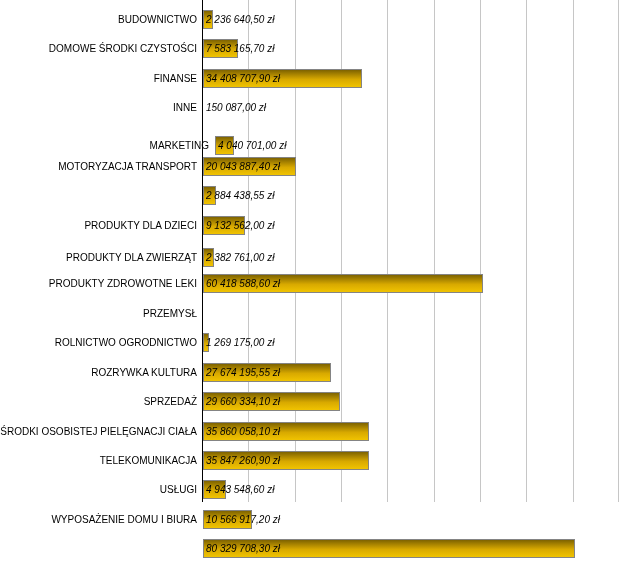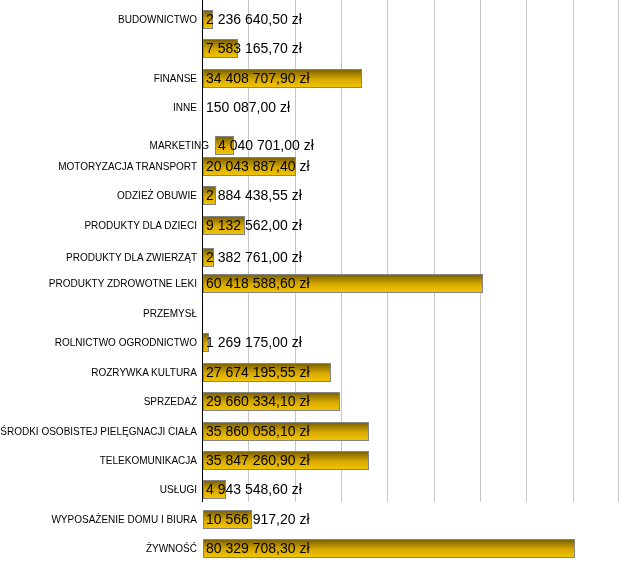--- a/index.html
+++ b/index.html
@@ -64,25 +64,26 @@
     background: linear-gradient(to bottom,
       var(--bar-top, #7e6300) 0%,
       var(--bar-mid, #d8a900) 55%,
       var(--bar-bottom, #f0c301) 100%);
     z-index: 3;
   }
   .value-label {
     position: absolute;
     left: 206px;
     top: 5px;
-    font-size: 14px;
+    font-size: 10px;
     line-height: 19px;
     color: var(--text, #000000);
     white-space: nowrap;
     z-index: 4;
+    font-style: italic;
   }
 </style>
 </head>
 <body>
 
 <div class="chart">
   <div class="grid-layer">
       <div class="gridline" style="left: 248px;"></div>
       <div class="gridline" style="left: 295px;"></div>
       <div class="gridline" style="left: 341px;"></div>
@@ -94,20 +95,21 @@
       <div class="gridline" style="left: 618px;"></div>
     </div>
   <div class="axis-line"></div>
   <div class="rows-layer">
       <div class="row" style="top: 4.7px;">
         <div class="cat-label">BUDOWNICTWO</div>
         <div class="bar" style="width: 10.4px;"></div>
         <span class="value-label">2 236 640,50 zł</span>
       </div>
       <div class="row" style="top: 34.12px;">
+        <div class="cat-label">DOMOWE ŚRODKI CZYSTOŚCI</div>
         <div class="bar" style="width: 35.1px;"></div>
         <span class="value-label">7 583 165,70 zł</span>
       </div>
       <div class="row" style="top: 63.54px; padding-left: 6px;">
         <div class="cat-label">FINANSE</div>
         <div class="bar" style="width: 159.4px;"></div>
         <span class="value-label">34 408 707,90 zł</span>
       </div>
       <div class="row" style="top: 92.96px;">
         <div class="cat-label">INNE</div>
@@ -117,21 +119,20 @@
         <div class="cat-label">MARKETING</div>
         <div class="bar" style="width: 18.7px;"></div>
         <span class="value-label">4 040 701,00 zł</span>
       </div>
       <div class="row" style="top: 151.8px;">
         <div class="cat-label">MOTORYZACJA TRANSPORT</div>
         <div class="bar" style="width: 92.9px;"></div>
         <span class="value-label">20 043 887,40 zł</span>
       </div>
       <div class="row" style="top: 181.22px;">
-        <div class="cat-label">ODZIEŻ OBUWIE</div>
         <div class="bar" style="width: 13.4px;"></div>
         <span class="value-label">2 884 438,55 zł</span>
       </div>
       <div class="row" style="top: 210.64px;">
         <div class="cat-label">PRODUKTY DLA DZIECI</div>
         <div class="bar" style="width: 42.3px;"></div>
         <span class="value-label">9 132 562,00 zł</span>
       </div>
       <div class="row" style="top: 243px; padding-left: 15px;">
         <div class="cat-label">PRODUKTY DLA ZWIERZĄT</div>
@@ -175,18 +176,17 @@
         <div class="cat-label">USŁUGI</div>
         <div class="bar" style="width: 22.9px;"></div>
         <span class="value-label">4 943 548,60 zł</span>
       </div>
       <div class="row" style="top: 504.84px;">
         <div class="cat-label">WYPOSAŻENIE DOMU I BIURA</div>
         <div class="bar" style="width: 49px;"></div>
         <span class="value-label">10 566 917,20 zł</span>
       </div>
       <div class="row" style="top: 534.26px;">
-        <div class="cat-label">ŻYWNOŚĆ</div>
         <div class="bar" style="width: 372.2px;"></div>
         <span class="value-label">80 329 708,30 zł</span>
       </div>
     </div>
 </div>
 
 </body></html>

